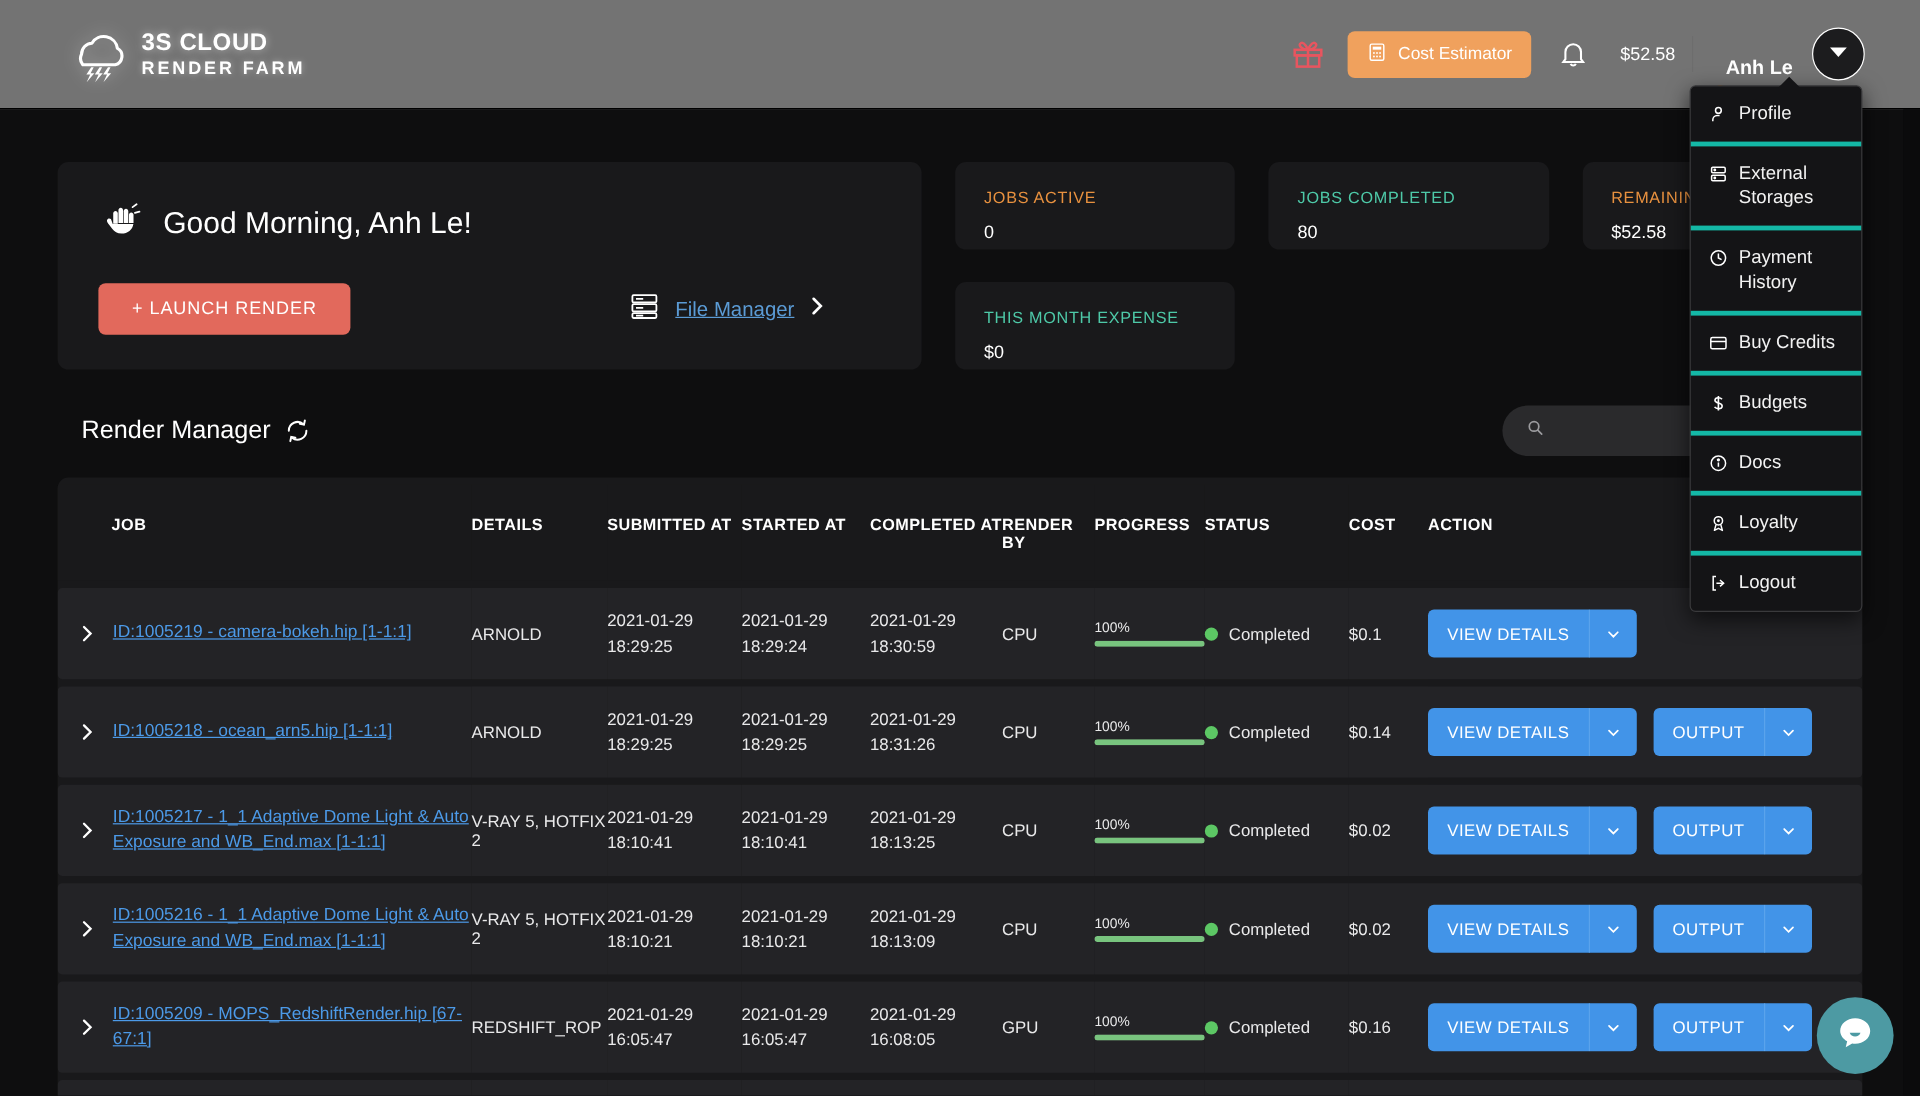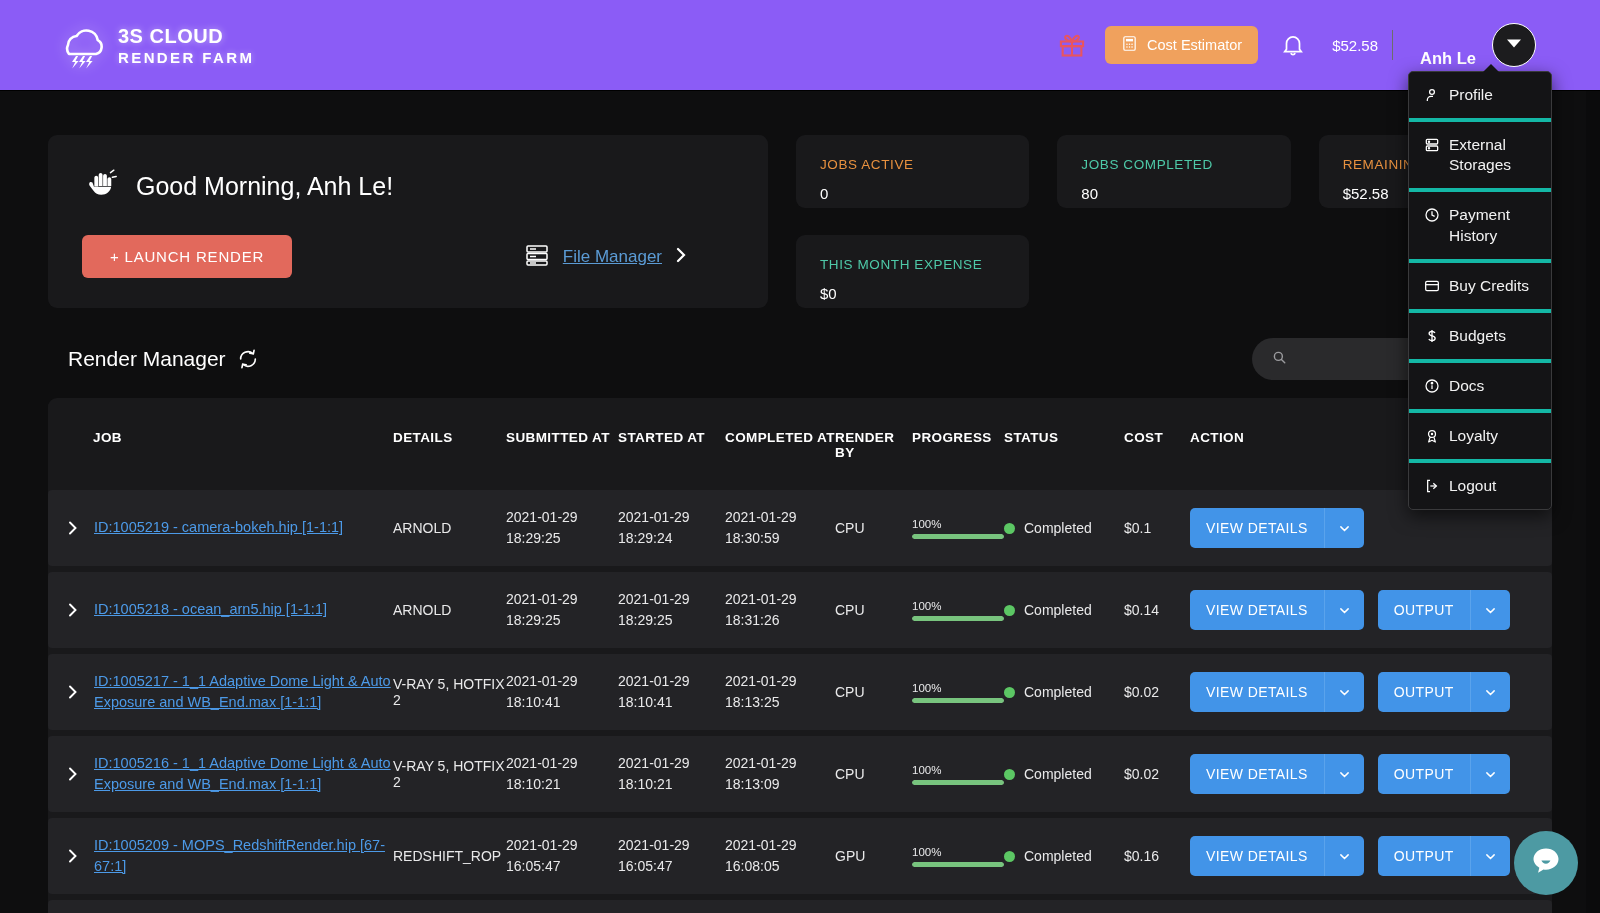--- a/index.html
+++ b/index.html
@@ -7,32 +7,32 @@
     width: 1600px; height: 913px;
     background: #0e0e0f;
     font-family: "Liberation Sans", sans-serif;
     color: #ffffff;
     overflow: hidden;
   }
   .page { position: relative; width: 1600px; height: 913px; overflow: hidden; }
 
   
   .header {
-    position: relative; height: 91px; background: #8b5cf6;
+    position: relative; height: 91px; background: #737373;
     display: flex; align-items: center; border-bottom: 1px solid #000;
   }
   .logo-wrap { display: flex; align-items: center; gap: 12px; margin-left: 52px; }
   .logo-cloud { width: 54px; height: 48px; position: relative; filter: drop-shadow(0 0 7px rgba(255,255,255,.45)); }
   .logo-text { line-height: 1; }
   .logo-title { font-size: 20px; font-weight: bold; letter-spacing: .5px; color:#fff;
                 text-shadow: 0 0 7px rgba(255,255,255,.5); }
   .logo-sub { font-size: 15px; font-weight: bold; letter-spacing: 2.4px; color: #fff; margin-top: 4px;
               text-shadow: 0 0 6px rgba(255,255,255,.4); }
 
-  .header-right { margin-left: auto; display: flex; align-items: center; gap: 0; padding-right: 64px; }
+  .header-right { margin-left: auto; display: flex; align-items: center; gap: 0; padding-right: 46px; }
   .gift-btn { width: 30px; height: 30px; margin-right: 18px; display:flex; align-items:center; justify-content:center; }
   .cost-btn {
     display: flex; align-items: center; gap: 9px;
     background: #f0a15d; border: none; border-radius: 6px;
     padding: 9px 16px; color: #fff; font-size: 14.5px; cursor: pointer;
     font-family: "Liberation Sans", sans-serif;
   }
   .bell-btn { width: 34px; height: 34px; margin-left: 18px; display:flex; align-items:center; justify-content:center; }
   .credit-amt { margin-left: 22px; font-size: 15px; color: #fff; }
   .vdiv { width: 1px; height: 30px; background: #6d6d6d; margin: 0 14px; }

